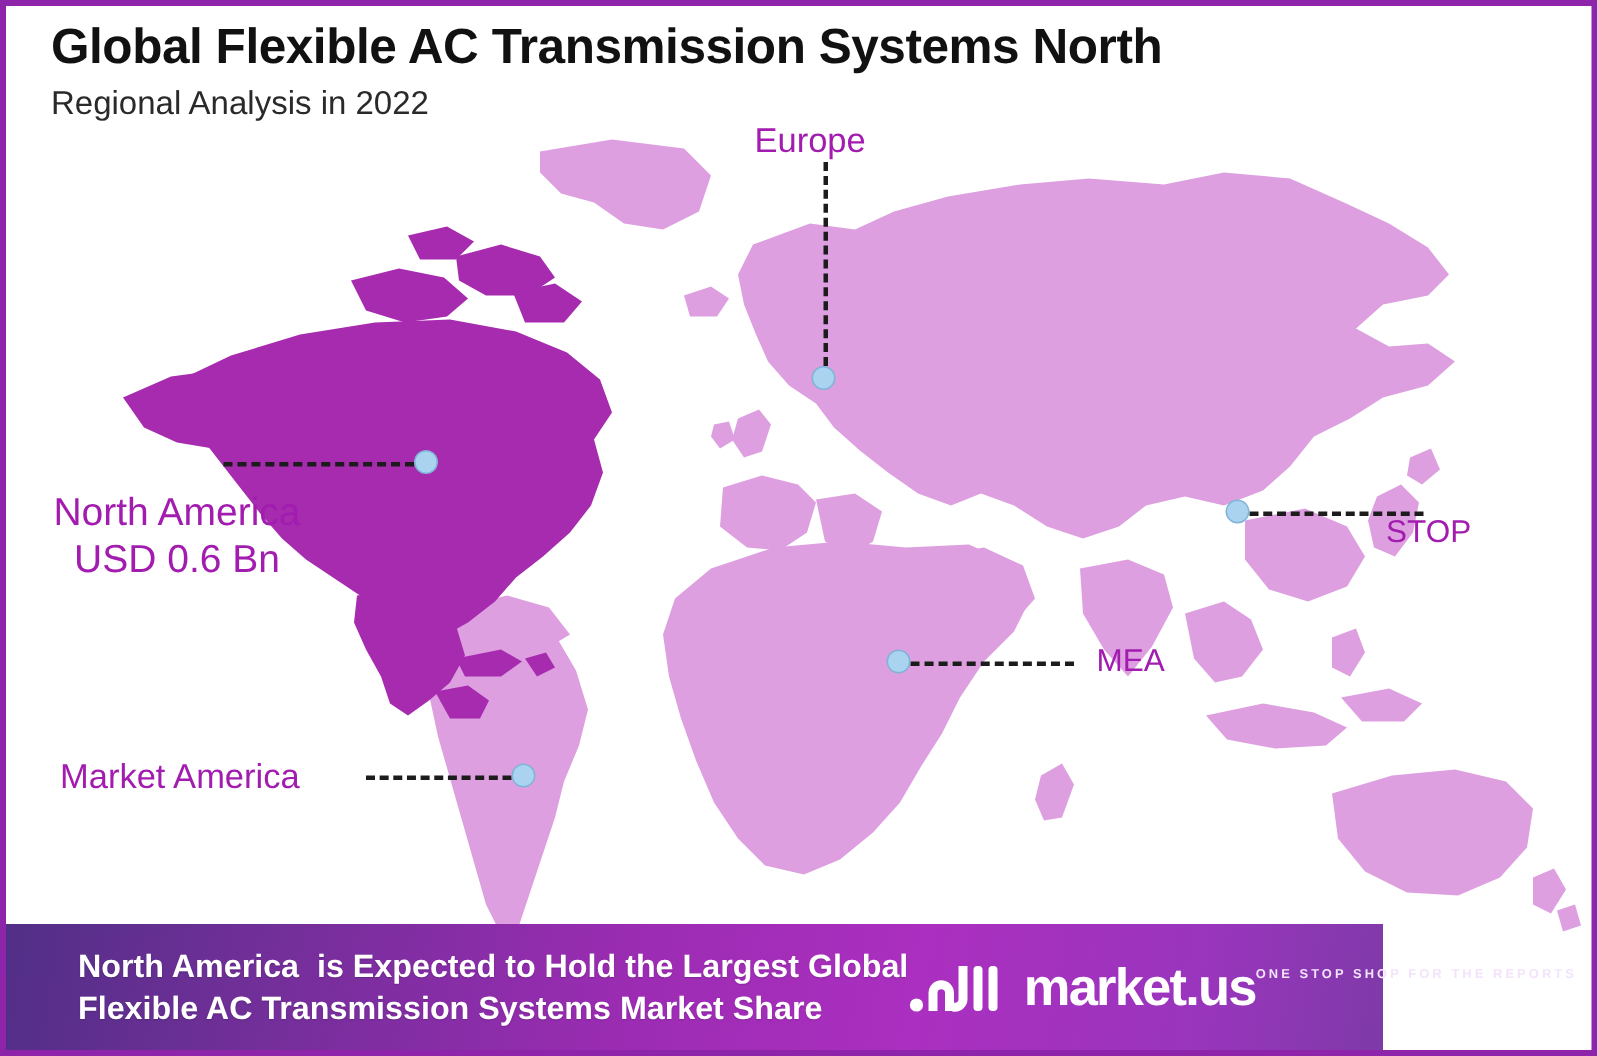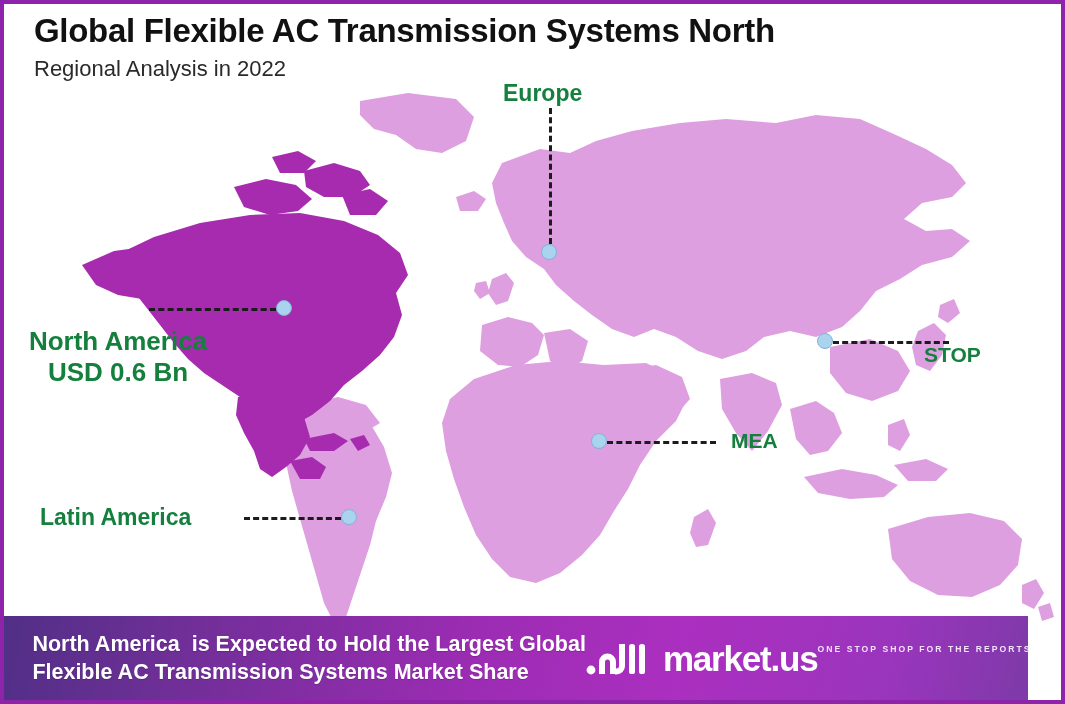--- a/index.html
+++ b/index.html
@@ -42,38 +42,38 @@
     border-top:3px dashed #1c1c1c;
   }
   .connector.vert{
     height:auto;width:0;border-top:0;
     border-left:3px dashed #1c1c1c;
   }
 
   
   .region-label{
     position:absolute;z-index:7;
-    color:#15803d;font-weight:bold;
+    color:#a21caf;font-weight:normal;
     line-height:1.18;white-space:nowrap;
   }
   .region-label.sz-lg{font-size:23px;}
   .region-label.sz-md{font-size:21px;}
 
   #lbl-na{left:14px;top:322px;font-size:26px;text-align:center;width:200px;}
   #lbl-na .l2{display:block;}
   #lbl-latin{left:36px;top:500px;}
   #lbl-europe{left:499px;top:76px;}
   #lbl-apac{left:920px;top:339px;}
   #lbl-mea{left:727px;top:425px;}
 
   
   #footer{
-    position:absolute;left:0;bottom:0;width:1024px;height:84px;
+    position:absolute;left:0;bottom:0;width:918px;height:84px;
     background:linear-gradient(100deg,#512f87 0%,#6d2f96 16%,#9c2cb3 46%,#ab2fc0 66%,#9a35bd 86%,#7e3aa8 100%);
-    display:flex;align-items:center;justify-content:center;
+    display:flex;align-items:center;justify-content:space-between;
     box-sizing:border-box;padding:0 10px 0 48px;
   }
   #footer-text{
     color:#ffffff;font-size:21.5px;font-weight:bold;line-height:1.32;
     text-shadow:0 1px 1px rgba(0,0,0,.18);
     white-space:pre;
   }
 
   
   #logo{display:flex;align-items:center;gap:11px;padding-right:6px;}
@@ -192,21 +192,21 @@
     <div class="marker" style="left:545px;top:173px;"></div>
     <div class="marker" style="left:821px;top:262px;"></div>
     <div class="marker" style="left:595px;top:362px;"></div>
   </div>
 
   <div class="region-label" id="lbl-na">
     <span>North America</span>
     <span class="l2">USD 0.6 Bn</span>
   </div>
 
-  <div class="region-label sz-lg" id="lbl-latin">Latin America</div>
+  <div class="region-label sz-lg" id="lbl-latin">Market America</div>
 
   <div class="region-label sz-lg" id="lbl-europe">Europe</div>
 
   <div class="region-label sz-md" id="lbl-apac">STOP</div>
 
   <div class="region-label sz-md" id="lbl-mea">MEA</div>
 
   <div id="footer">
     <div id="footer-text">North America  is Expected to Hold the Largest Global
 Flexible AC Transmission Systems Market Share</div>

